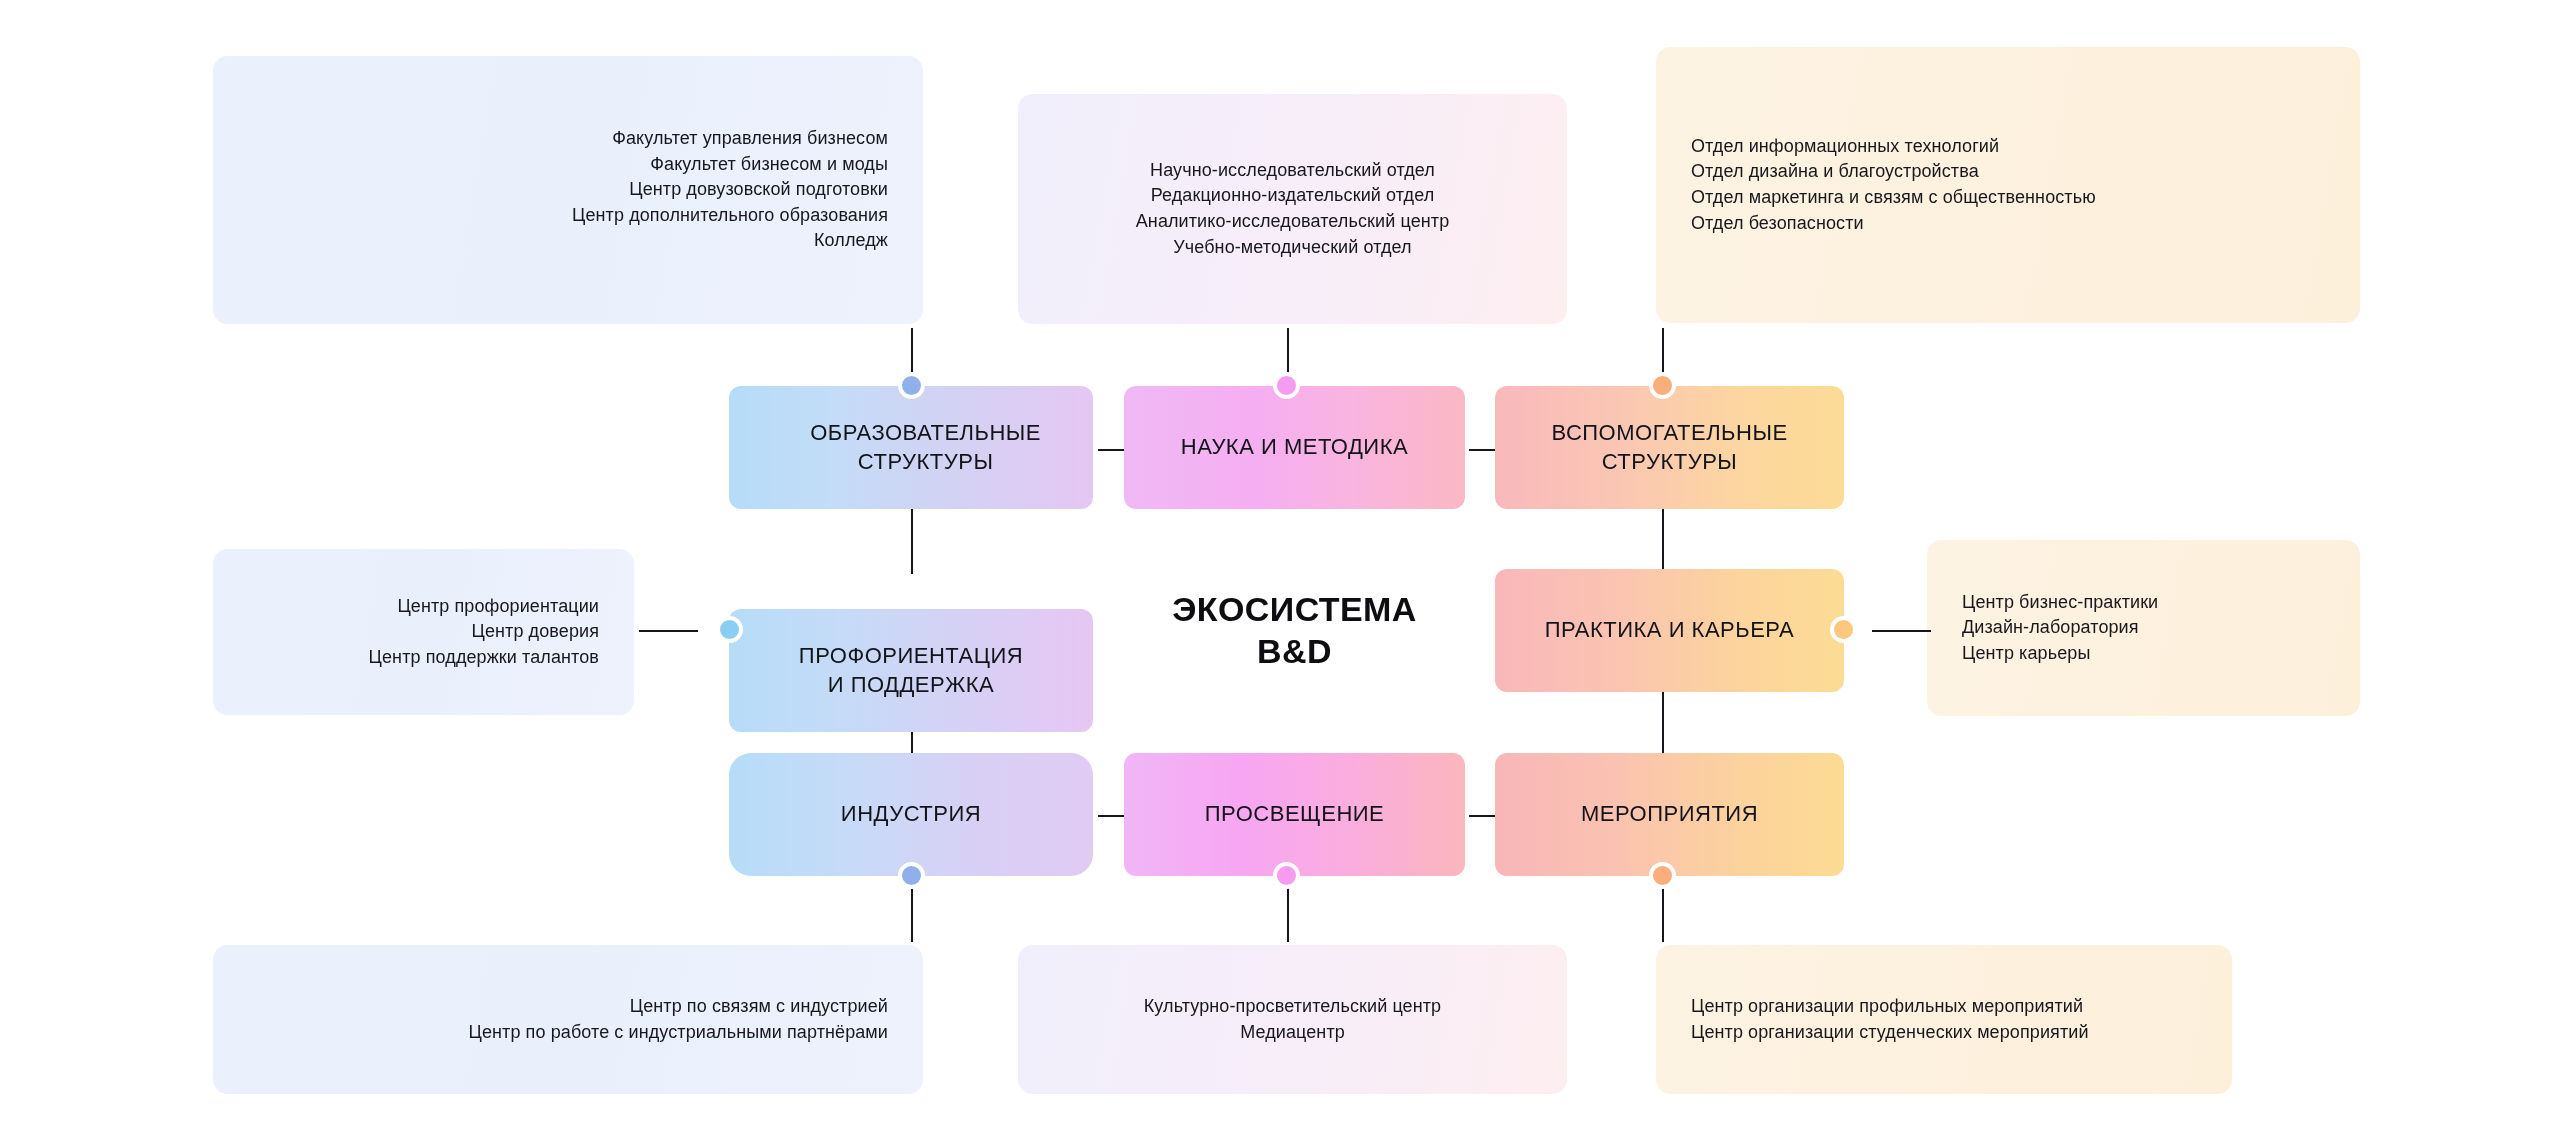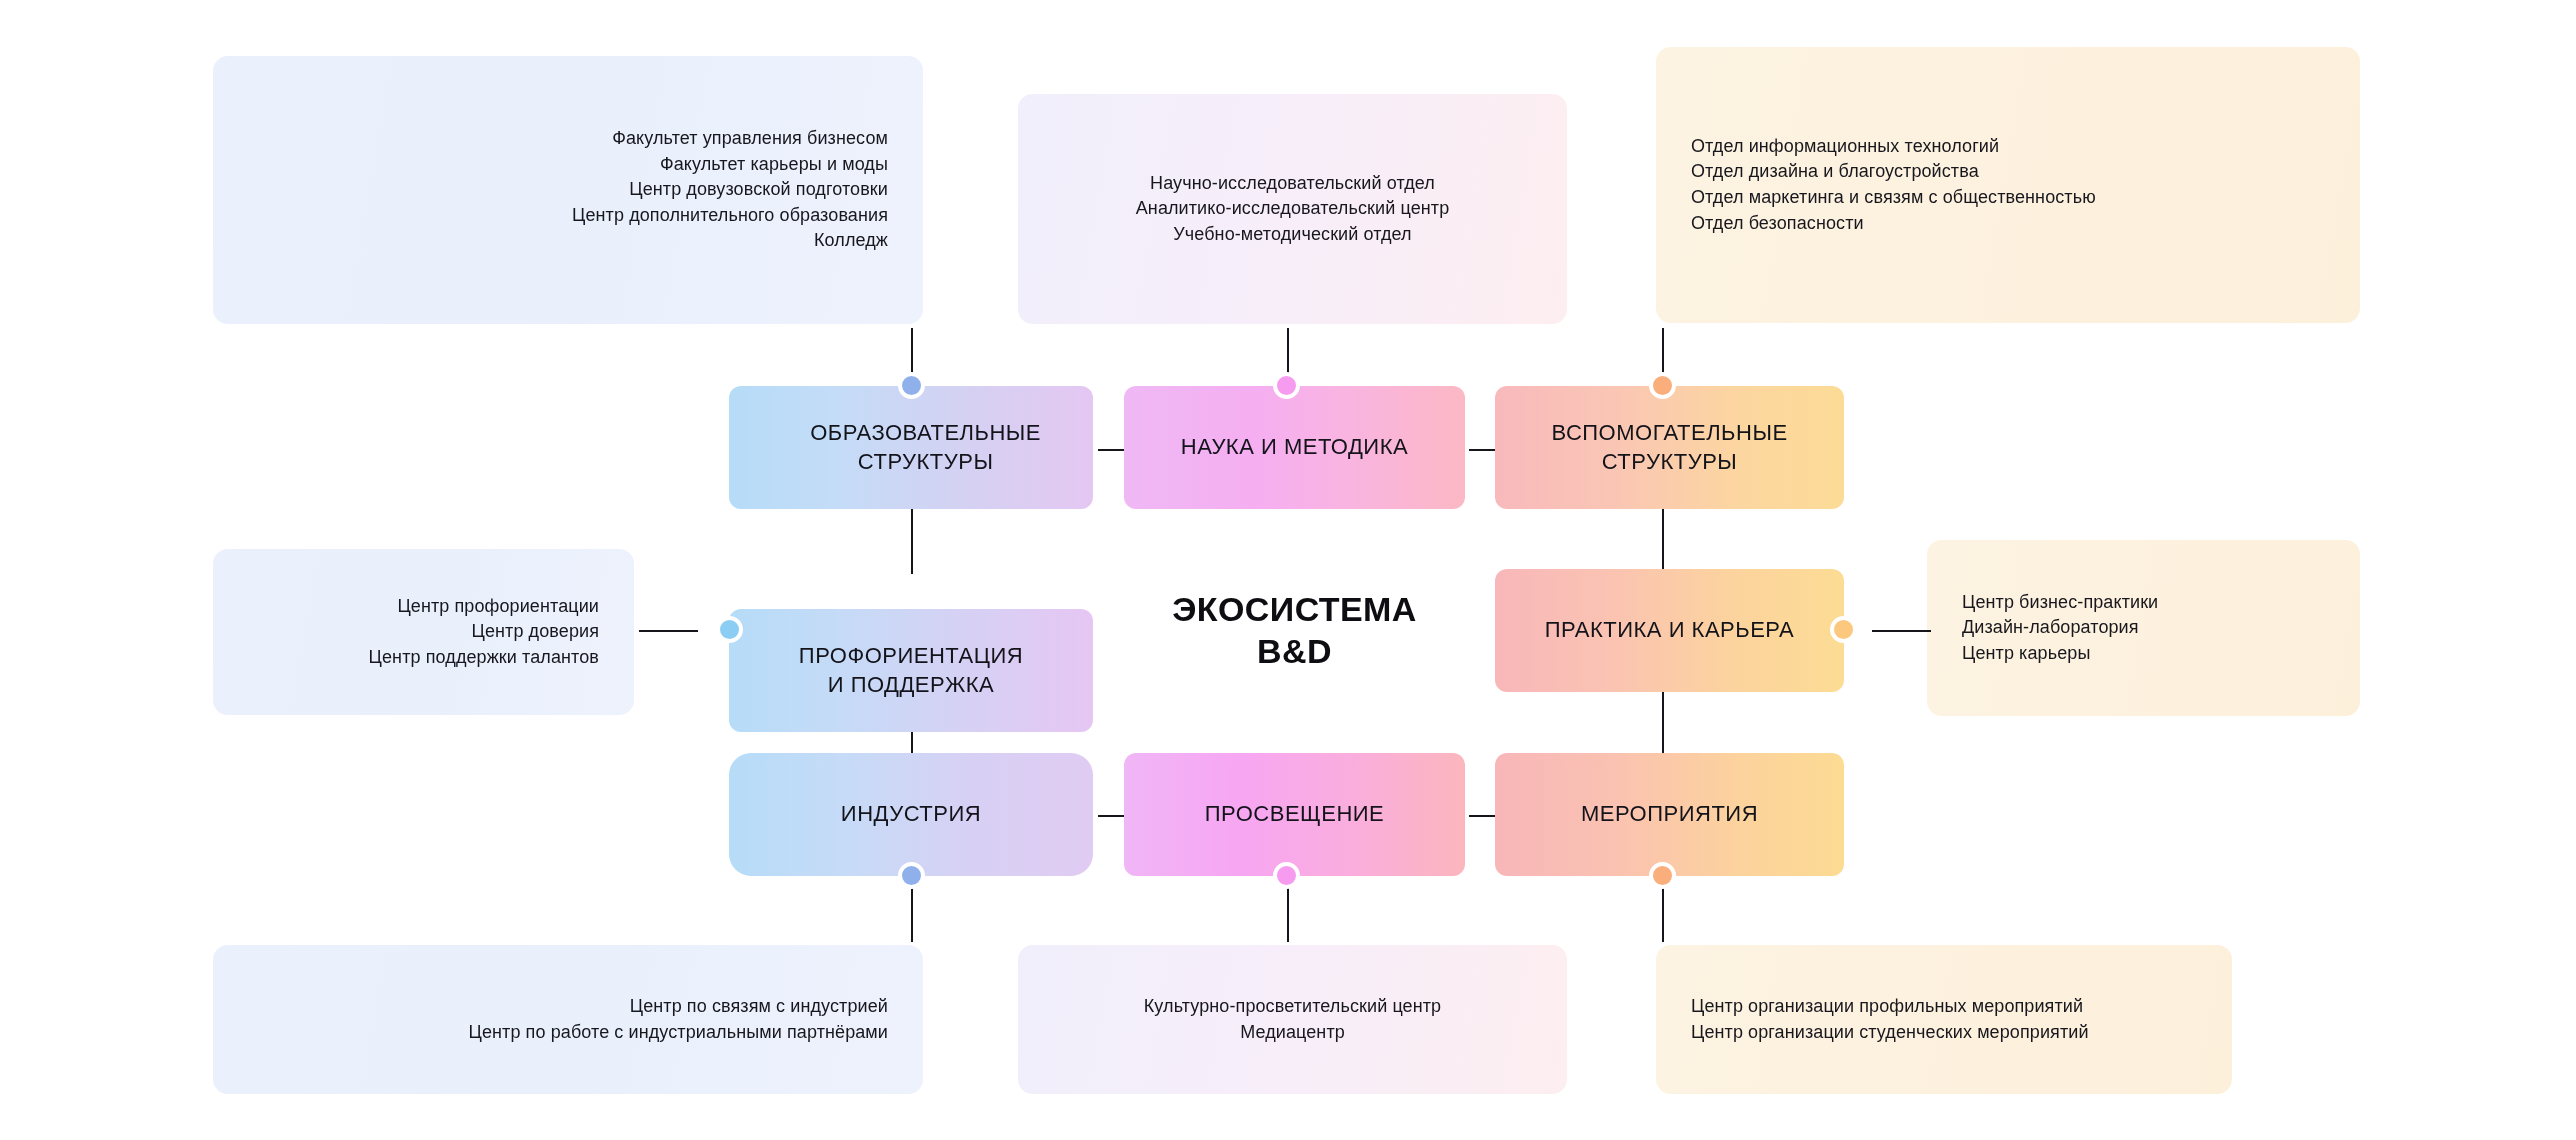--- a/index.html
+++ b/index.html
@@ -113,28 +113,29 @@
   .dot-orange  { background: #f9ae7c; }
   .dot-amber   { background: #fbc87e; }
 </style>
 </head>
 <body>
 
 <div id="stage">
 
   <div class="card tint-blue align-right" style="left:213px; top:56px; width:710px; height:268px;">
     <div class="line">Факультет управления бизнесом</div>
-    <div class="line">Факультет карьеры и моды</div>
+    <div class="line">Факультет бизнесом и моды</div>
     <div class="line">Центр довузовской подготовки</div>
     <div class="line">Центр дополнительного образования</div>
     <div class="line">Колледж</div>
   </div>
 
   <div class="card tint-pink align-center" style="left:1018px; top:94px; width:549px; height:230px;">
     <div class="line">Научно-исследовательский отдел</div>
+    <div class="line">Редакционно-издательский отдел</div>
     <div class="line">Аналитико-исследовательский центр</div>
     <div class="line">Учебно-методический отдел</div>
   </div>
 
   <div class="card tint-amber align-left" style="left:1656px; top:47px; width:704px; height:276px;">
     <div class="line">Отдел информационных технологий</div>
     <div class="line">Отдел дизайна и благоустройства</div>
     <div class="line">Отдел маркетинга и связям с общественностью</div>
     <div class="line">Отдел безопасности</div>
   </div>

